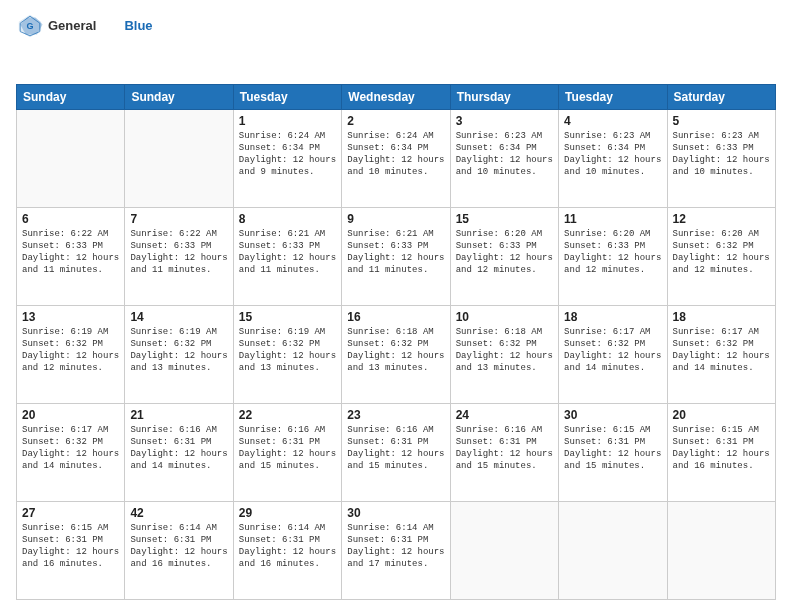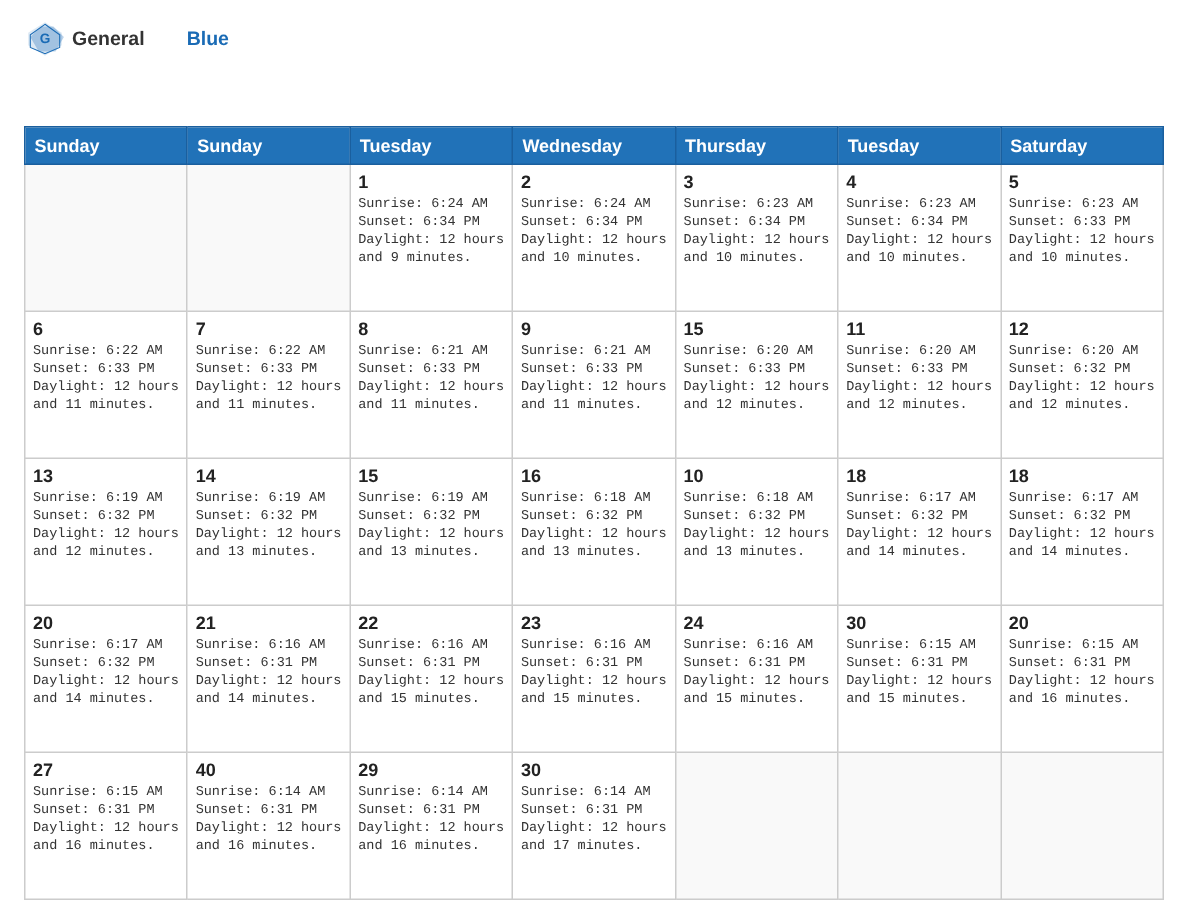--- a/index.html
+++ b/index.html
@@ -296,21 +296,21 @@
           </td>
         </tr>
         <tr>
           <td>
             <span class="day-num">27</span>
             <div class="day-info" style="white-space: pre-line;">Sunrise: 6:15 AM
 Sunset: 6:31 PM
 Daylight: 12 hours and 16 minutes.</div>
           </td>
           <td>
-            <span class="day-num">40</span>
+            <span class="day-num">42</span>
             <div class="day-info" style="white-space: pre-line;">Sunrise: 6:14 AM
 Sunset: 6:31 PM
 Daylight: 12 hours and 16 minutes.</div>
           </td>
           <td>
             <span class="day-num">29</span>
             <div class="day-info" style="white-space: pre-line;">Sunrise: 6:14 AM
 Sunset: 6:31 PM
 Daylight: 12 hours and 16 minutes.</div>
           </td>

